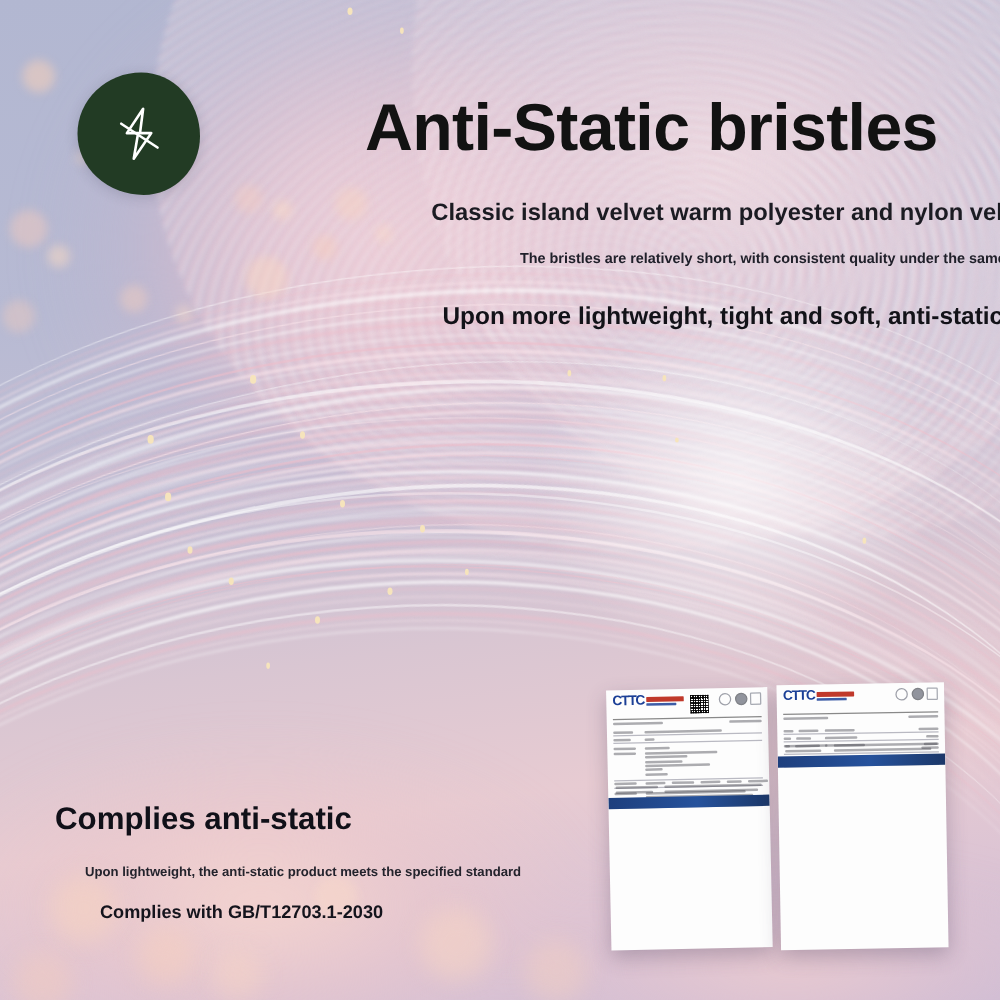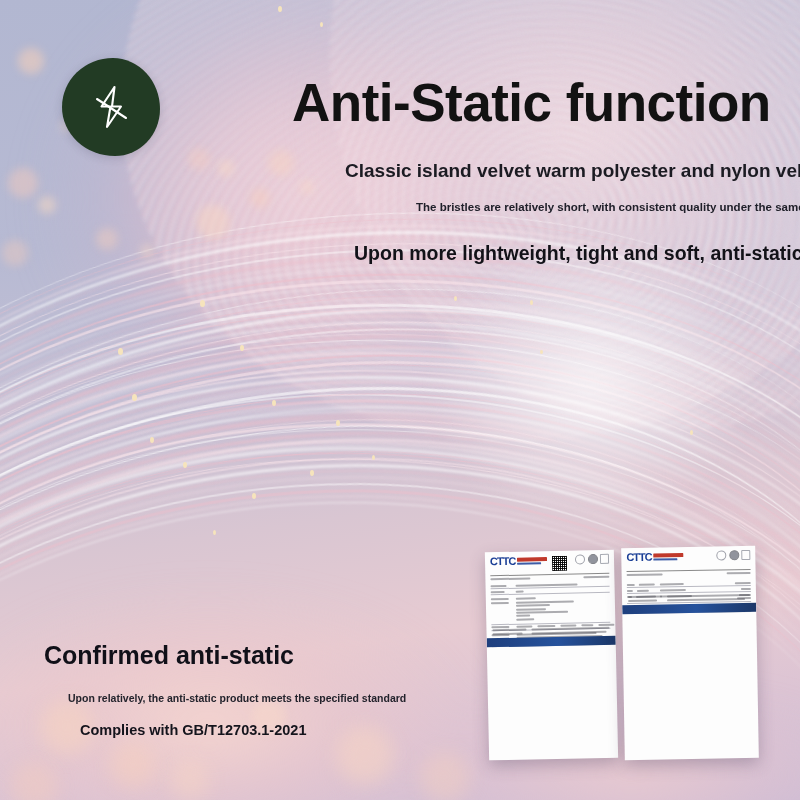--- a/index.html
+++ b/index.html
@@ -338,28 +338,28 @@
 
   <div class="badge">
     <span>
       <svg width="46" height="50" viewBox="0 0 46 50" fill="none">
         <path d="M26.5 5 L13.5 24.5 L22.5 24.5 L19 45 L33 24.5 L24 24.5 Z" stroke="#ffffff" stroke-width="2.1" stroke-linejoin="round" fill="none"></path>
         <line x1="9" y1="17" x2="38" y2="36" stroke="#ffffff" stroke-width="2.1" stroke-linecap="round"></line>
       </svg>
     </span>
   </div>
 
-  <div class="title">Anti-Static function</div>
+  <div class="title">Anti-Static bristles</div>
   <div class="subtitle">Classic island velvet warm polyester and nylon velvet</div>
   <div class="microline">The bristles are relatively short, with consistent quality under the same unit</div>
   <div class="tagline">Upon more lightweight, tight and soft, anti-static</div>
 
-  <div class="claim2">Confirmed anti-static</div>
-  <div class="claim3">Upon relatively, the anti-static product meets the specified standard</div>
-  <div class="claim4">Complies with GB/T12703.1-2021</div>
+  <div class="claim2">Complies anti-static</div>
+  <div class="claim3">Upon lightweight, the anti-static product meets the specified standard</div>
+  <div class="claim4">Complies with GB/T12703.1-2030</div>
 
   <div class="cert cert-left">
     <div class="cert-head">
       <div class="logo">
         <span class="logo-mark">CTTC</span>
         <span class="logo-txt">
           <span class="logo-cn"></span>
             <span class="logo-en"></span>
         </span>
       </div>

